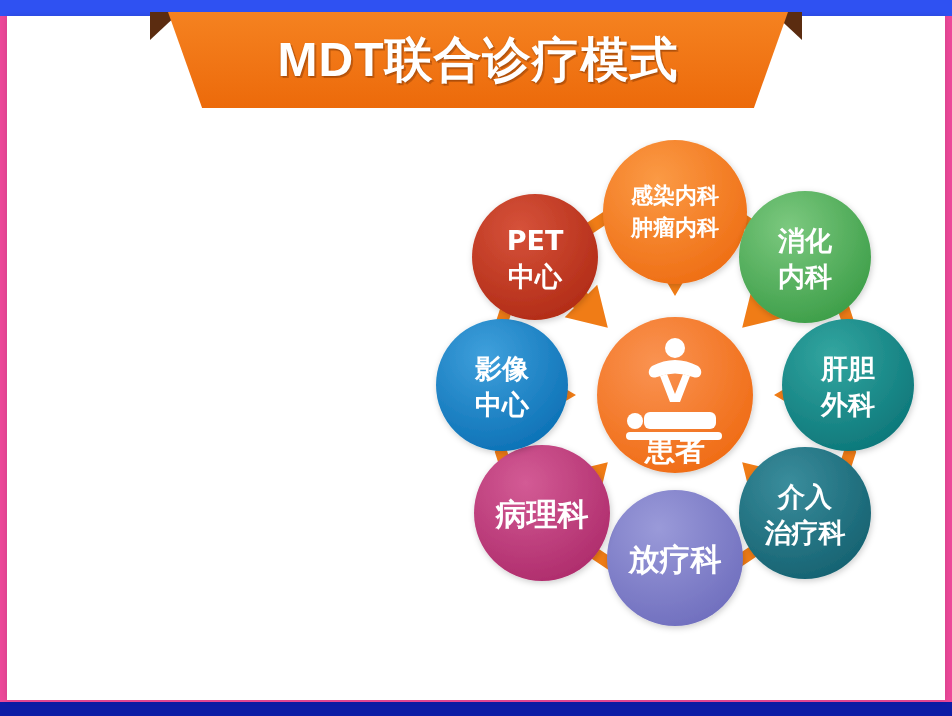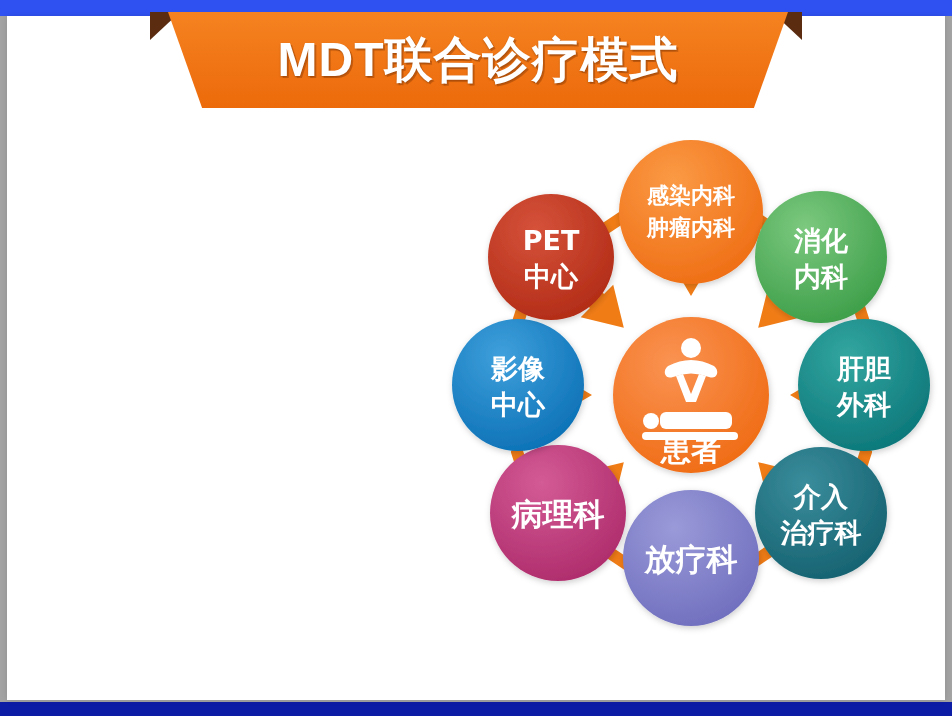--- a/index.html
+++ b/index.html
@@ -12,21 +12,21 @@
     height: 716px;
     overflow: hidden;
     font-family: "Liberation Sans", "DejaVu Sans", sans-serif;
   }
 
   
   .poster {
     position: relative;
     width: 952px;
     height: 716px;
-    background: #a3a3a3;
+    background: #ec4899;
     box-sizing: border-box;
     overflow: hidden;
   }
   .frame-bottom {
     position: absolute;
     left: 0; right: 0; bottom: 0;
     height: 14px;
     background: #0d1ca5;
   }
   .frame-topglow {
@@ -106,21 +106,21 @@
     color: #2a2a2a;
     text-align: justify;
     text-justify: inter-character;
     letter-spacing: 0.2px;
     font-family: "DejaVu Sans", "Liberation Sans", sans-serif;
   }
 
   
   .diagram {
     position: absolute;
-    left: 436px;
+    left: 420px;
     top: 140px;
     width: 510px;
     height: 510px;
   }
   .diagram svg { display: block; }
 
   .node-label {
     fill: #ffffff;
     font-family: "DejaVu Sans", "Liberation Sans", sans-serif;
     font-weight: 700;

